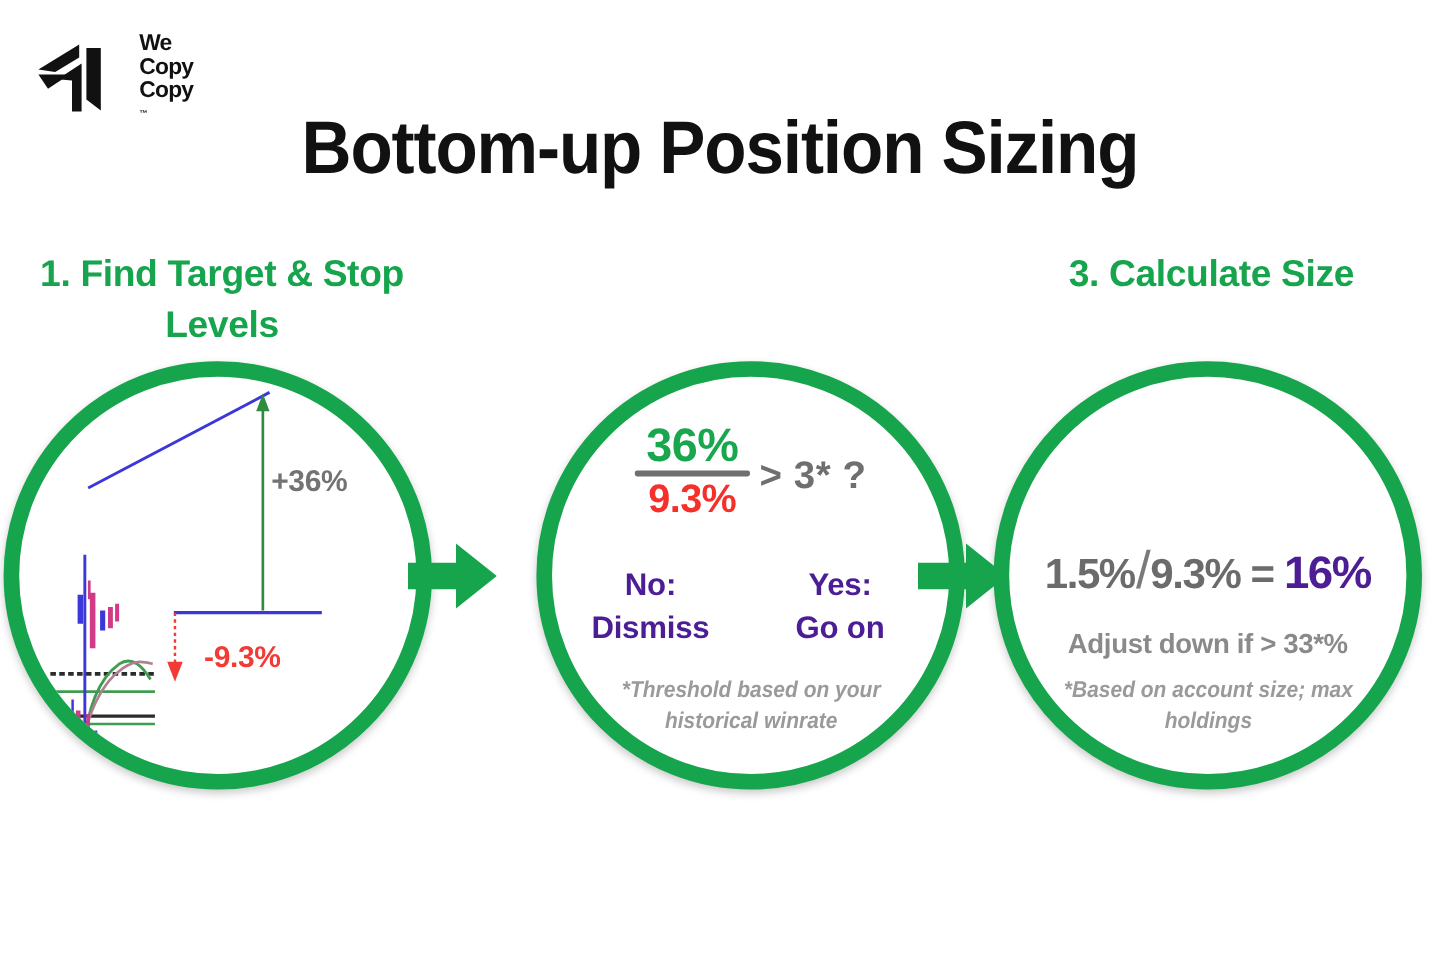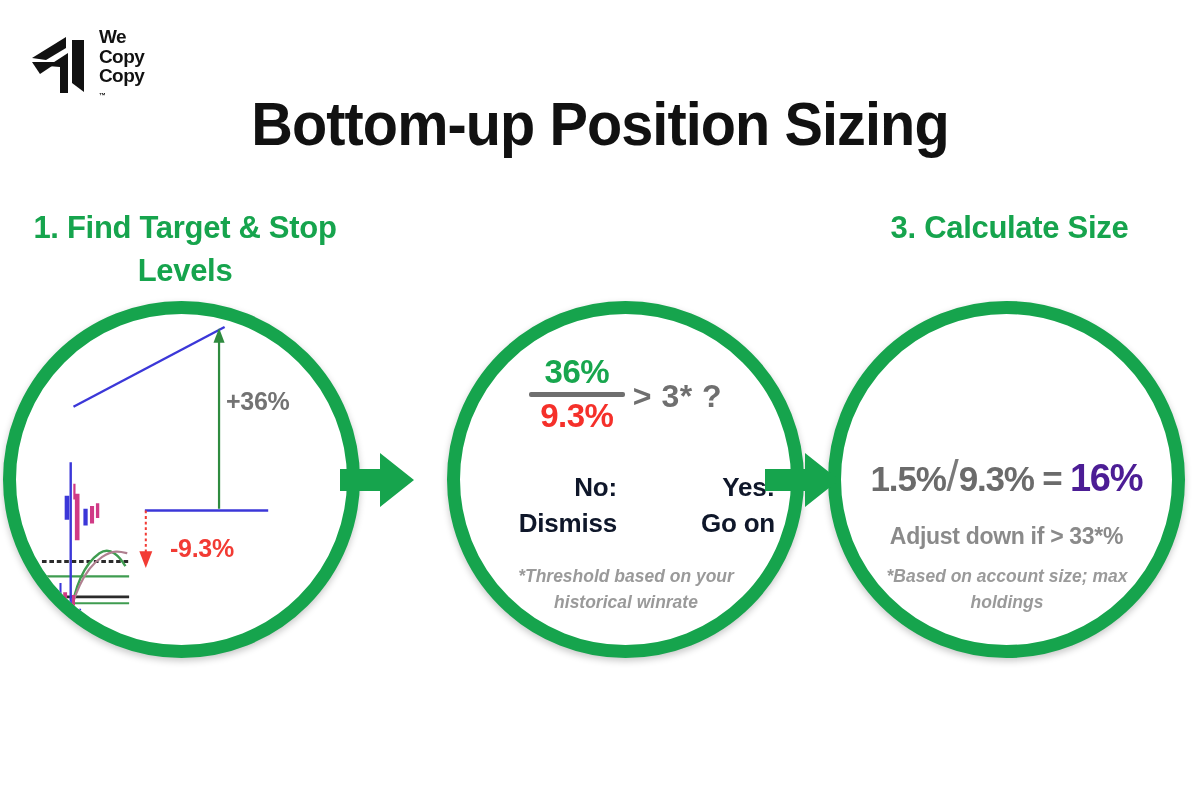--- a/index.html
+++ b/index.html
@@ -20,21 +20,21 @@
 
   
   #logo {
     position: absolute;
     left: 28px;
     top: 26px;
     width: 190px;
     height: 78px;
     display: flex;
     align-items: center;
-    gap: 9px;
+    gap: 26px;
   }
   #logo-mark { width: 62px; height: 58px; flex: none; }
   #logo-words {
     font-family: "Liberation Sans", sans-serif;
     font-weight: bold;
     font-size: 19px;
     line-height: 19.5px;
     letter-spacing: -0.6px;
     color: #111111;
     position: relative;
@@ -142,21 +142,21 @@
     align-items: center;
     gap: 8px;
   }
   #fraction {
     display: flex;
     flex-direction: column;
     align-items: center;
   }
   #fraction-num {
     font-weight: bold;
-    font-size: 33px;
+    font-size: 39px;
     color: #18a64e;
     letter-spacing: -0.5px;
     line-height: 36px;
   }
   #fraction-bar {
     width: 96px;
     height: 5px;
     background: #6f6f6f;
     margin: 2px 0 1px 0;
     border-radius: 2px;
@@ -173,25 +173,25 @@
     font-size: 32px;
     color: #6f6f6f;
     letter-spacing: 0.5px;
     position: relative;
     top: 2px;
   }
   .c2-choice {
     position: absolute;
     top: 168px;
     width: 150px;
-    text-align: right;
+    text-align: center;
     font-weight: bold;
     font-size: 26px;
     line-height: 36px;
-    color: #0f172a;
+    color: #4c1d95;
     letter-spacing: -0.2px;
   }
   #choice-no  { left: 20px; }
   #choice-yes { left: 178px; }
   #c2-footnote {
     position: absolute;
     left: 18px;
     top: 262px;
     width: 322px;
     text-align: center;

